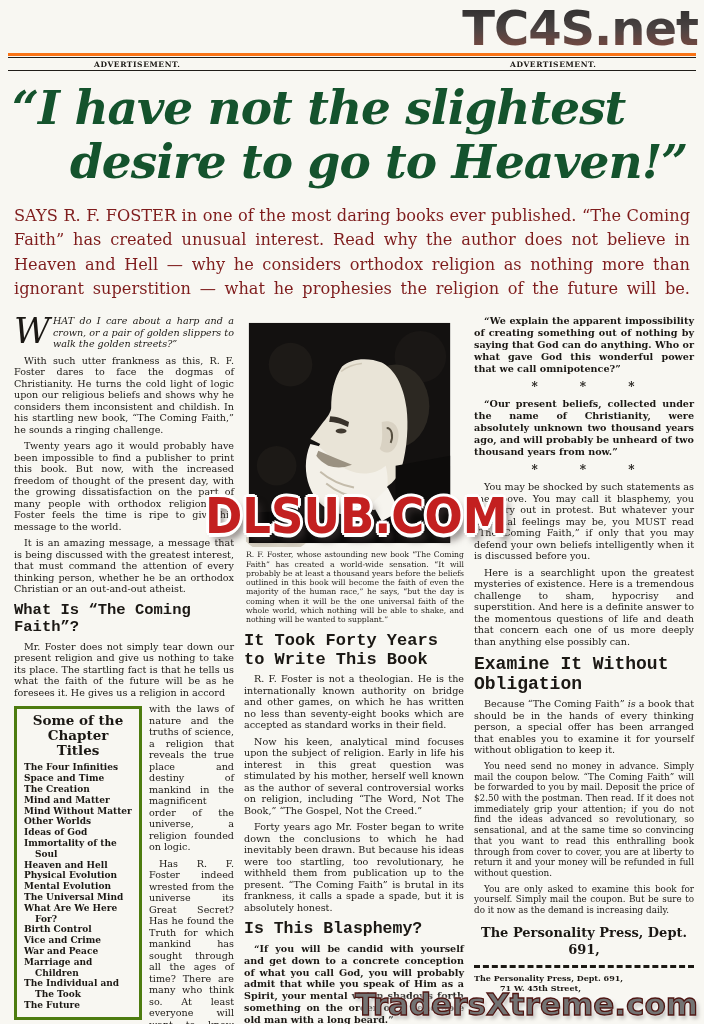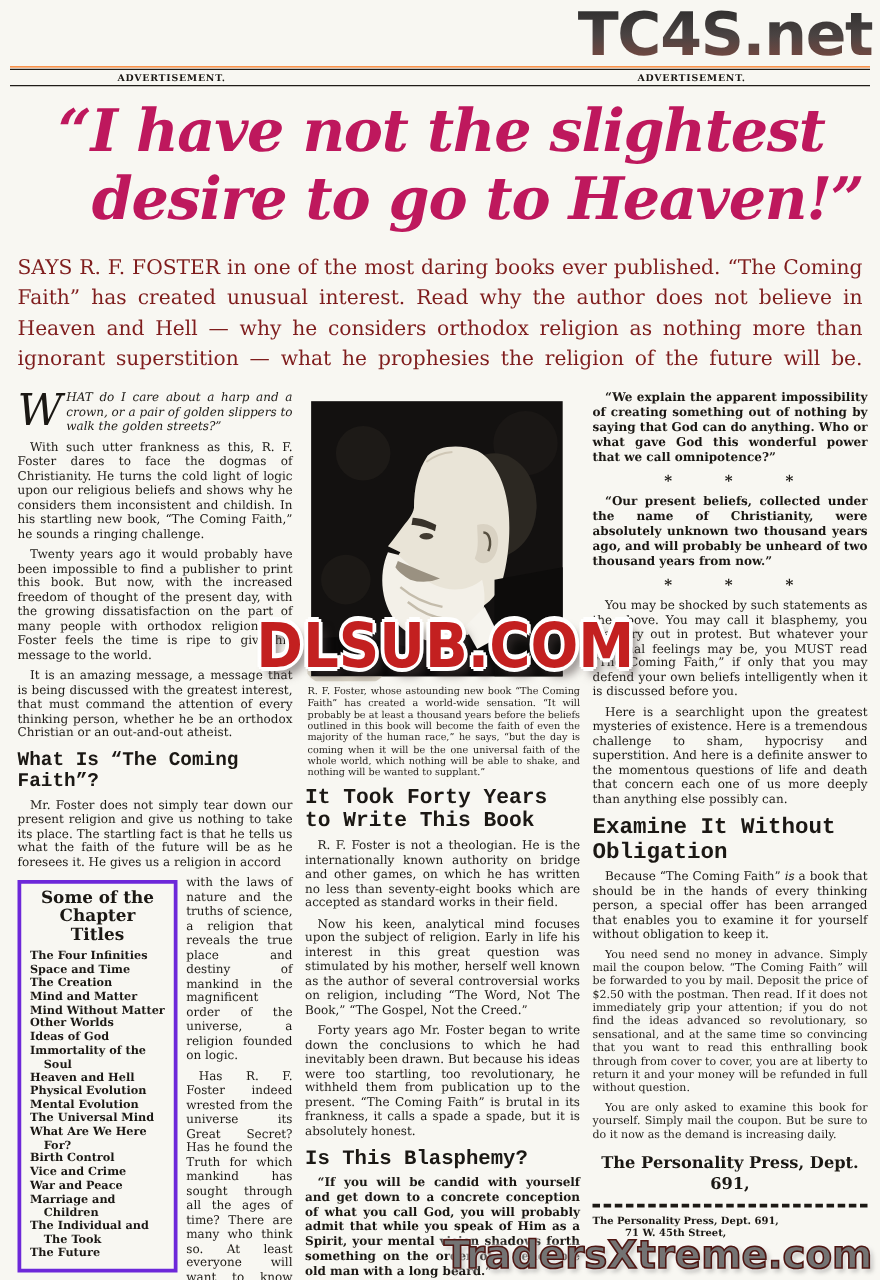--- a/index.html
+++ b/index.html
@@ -24,32 +24,32 @@
       5px 6px 7px rgba(70,60,60,.6);
   }
   .wm-bottom{
     bottom:2px; right:6px; font-size:31px;
     color:#737373; -webkit-text-stroke:1.3px #4e1511;
     text-shadow:0 0 3px #fff,0 0 6px #fff,2px 3px 4px rgba(0,0,0,.35);
   }
   
   .masthead{
     margin:53px 8px 0 8px; position:relative; height:14px;
-    border-top:1px solid #f97316; border-bottom:1px solid #201d19;
+    border-top:3px solid #f97316; border-bottom:1px solid #201d19;
   }
   .masthead:before{content:""; position:absolute; left:0; right:0; top:1px; border-top:1px solid #201d19;}
   .adv-label{
     position:absolute; top:4px; font-size:7.5px; font-weight:bold; letter-spacing:.6px;
     font-family:"DejaVu Serif","Liberation Serif",serif;
   }
   .adv-left{left:86px;} .adv-right{left:502px;}
   
   .headline{
     margin:10px 10px 12px 12px; font-weight:bold; font-style:italic;
-    font-size:47px; line-height:1.14; color:#be185d; letter-spacing:-1px;text-align:center;
+    font-size:47px; line-height:1.14; color:#14532d; letter-spacing:-1px;
   }
   .headline .l2{display:block; padding-left:58px;}
   .subhead{
     margin:16px 14px 0 14px; font-size:16.2px; line-height:1.5;
     text-align:justify; text-align-last:justify; color:#7f1d1d;
   }
   
   .columns{
     display:grid; grid-template-columns:220px 220px 220px; column-gap:10px;
     margin:14px 12px 0 14px;
@@ -61,21 +61,21 @@
     text-align:left; font-weight:bold; margin:7px 0 4px 0; line-height:1.12;
     font-family:Liberation Mono, monospace; text-indent:0;
   }
   .h-whatis{font-size:15.5px;} .h-forty{font-size:17px;}
   .h-blasphemy{font-size:16.5px;} .h-examine{font-size:18px;}
   .opening{font-style:italic; text-indent:0 !important;}
   .dropcap{float:left; font-size:35px; line-height:.8; padding:2px 3px 0 0; font-style:italic;}
   .ital{font-style:italic;}
   
   .chapter-box{
-    float:left; width:128px; border:3px solid #6d28d9; background:#f8f7f2;
+    float:left; width:128px; border:3px solid #4d7c0f; background:#f8f7f2;
     padding:4px 7px 6px 7px; margin:3px 7px 2px 0; box-sizing:border-box;
   }
   .chapter-box .title{font-size:13.5px; font-weight:bold; text-align:center; line-height:1.12; margin-bottom:4px;}
   .chapter-list div{font-size:9px; font-weight:bold; line-height:1.2; padding-left:11px; text-indent:-11px; text-align:left;}
   .wrapzone{overflow:visible;}
   
   .photo{width:212px; height:230px; display:block; margin:2px 0 3px 2px;}
   .caption{font-size:7.7px; line-height:1.2; text-align:justify; margin:2px 0 6px 2px; color:#221e19;}
   .boldq{font-weight:bold; font-size:9.6px; line-height:1.24;}
   

